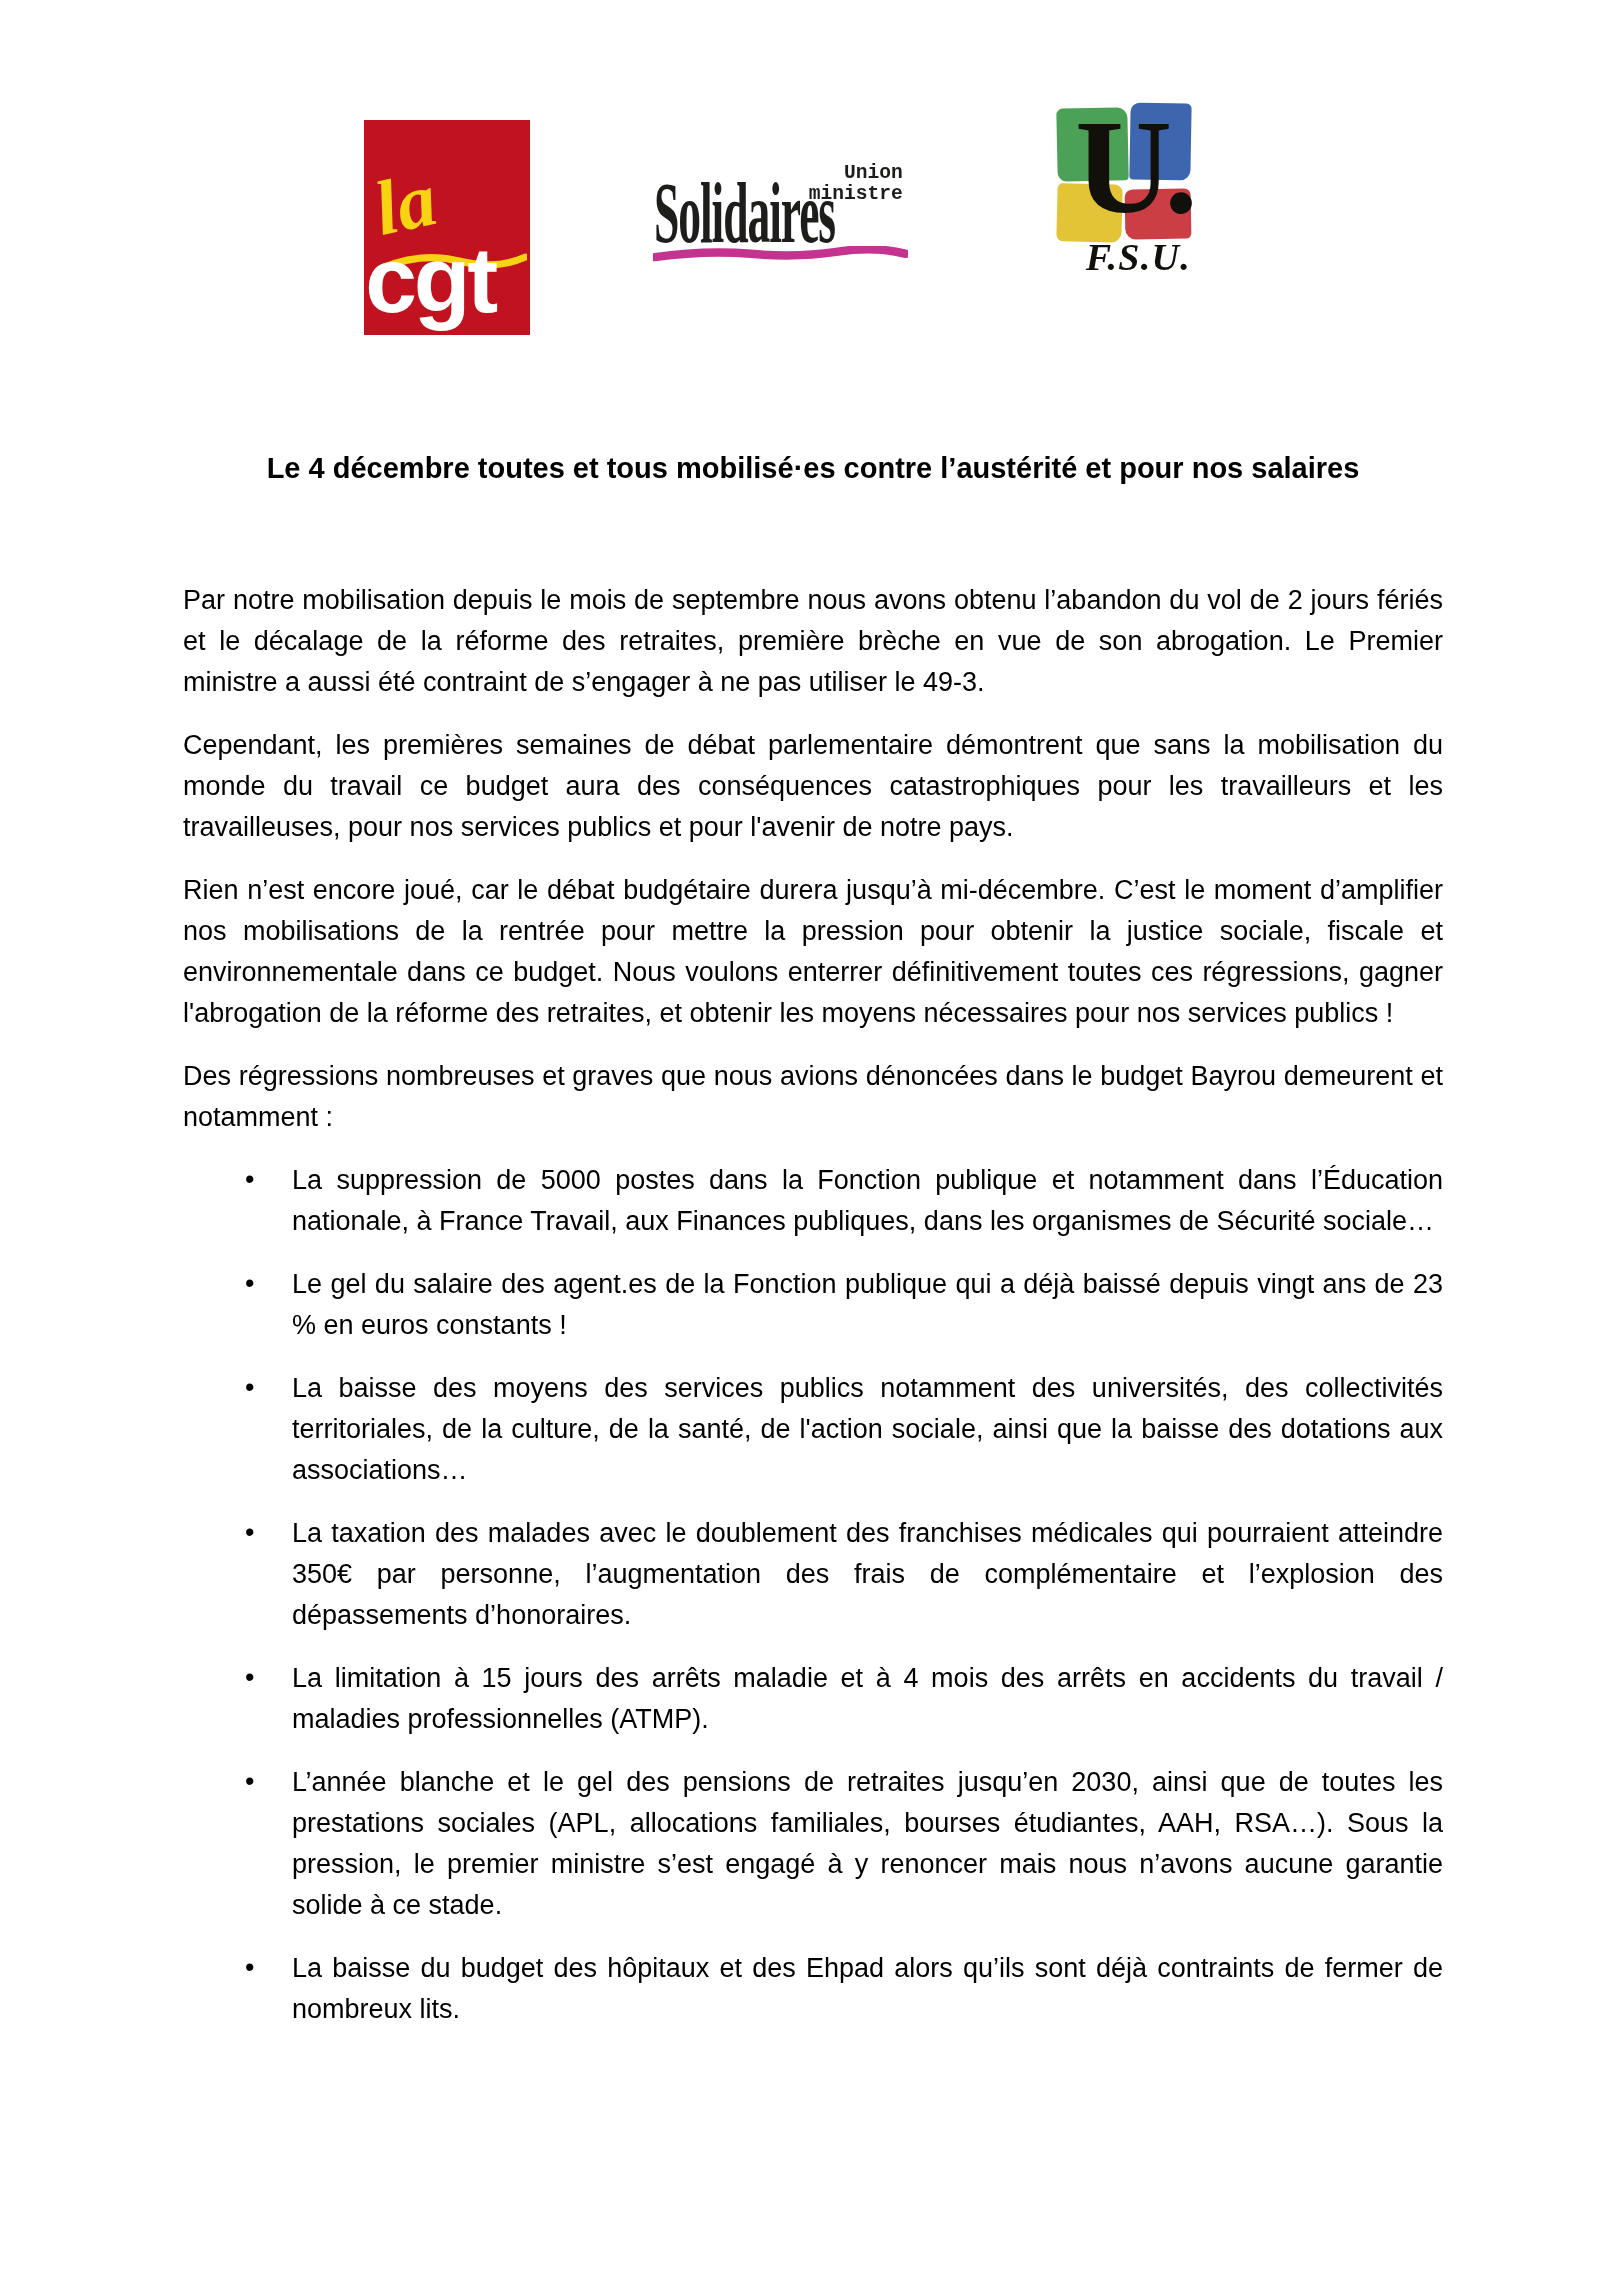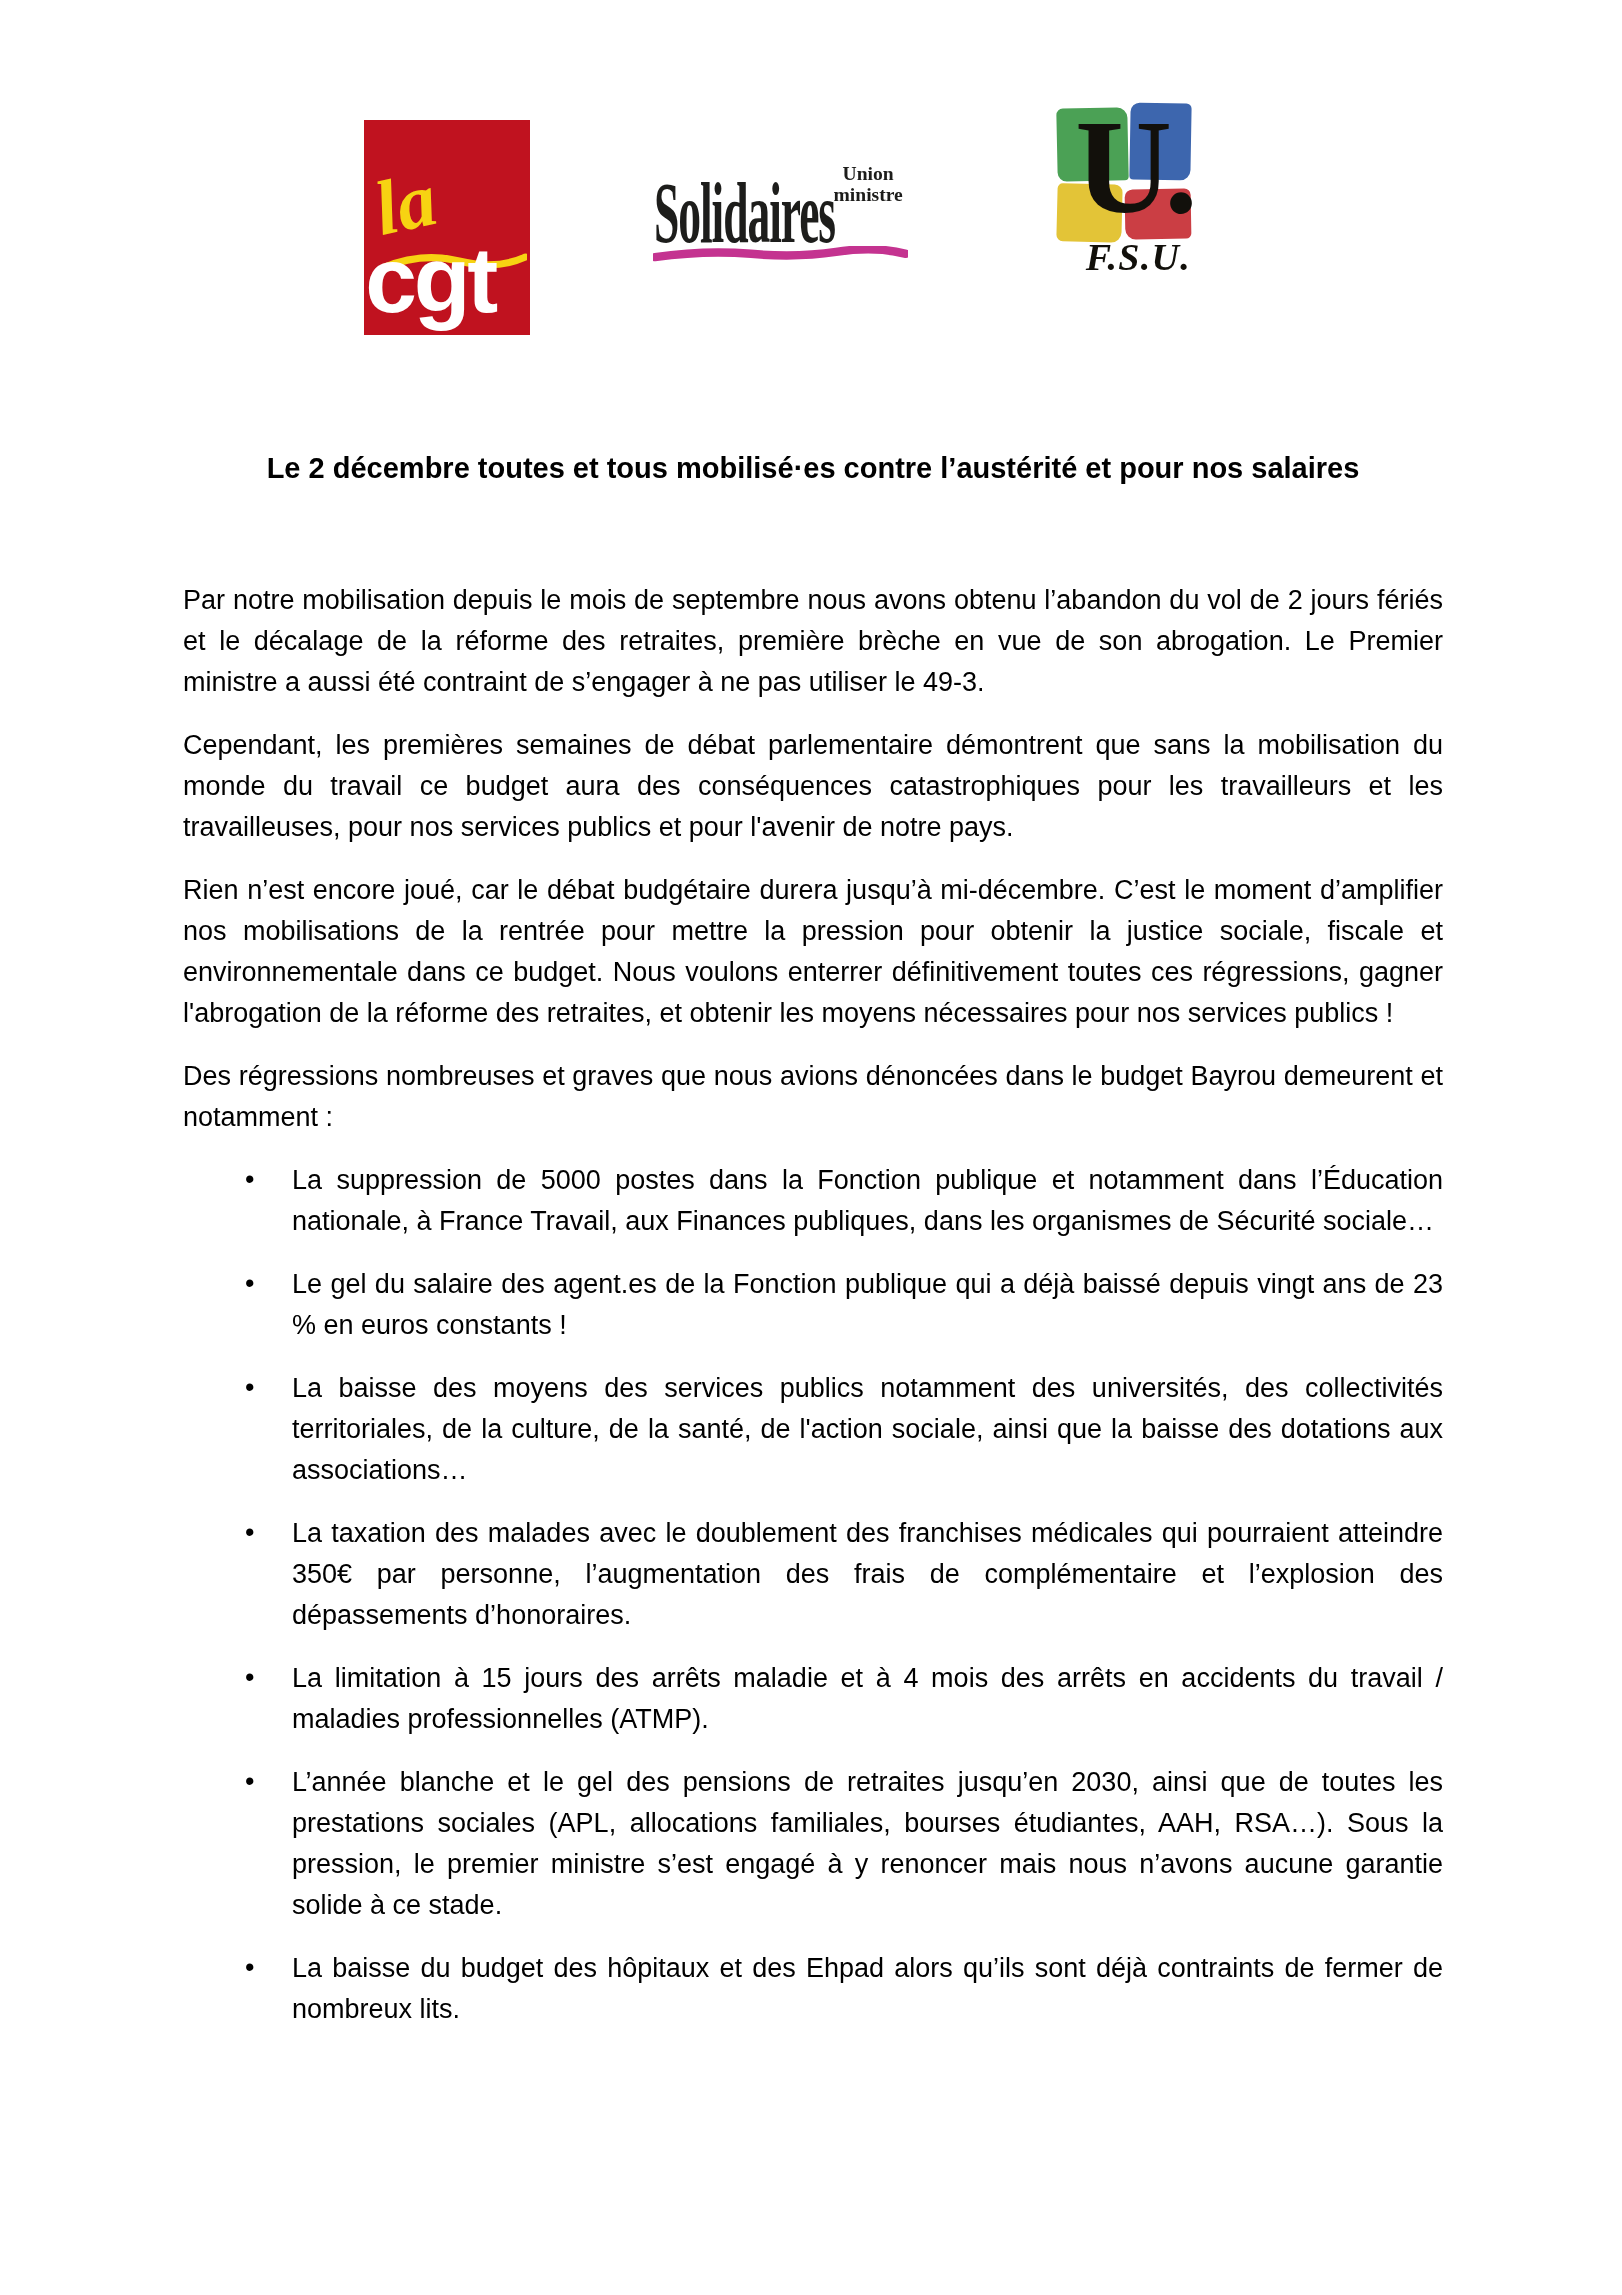--- a/index.html
+++ b/index.html
@@ -26,22 +26,22 @@
   .cgt-swash { position:absolute; left:18.3px; top:128px; }
   .cgt-text {
     position:absolute; left:1.3px; top:114px;
     font-weight:bold; font-size:93px; line-height:1; letter-spacing:-3.3px;
     color:#ffffff; white-space:nowrap;
   }
 
   
   .sol-logo { position:absolute; left:471px; top:61px; width:254px; height:95px; }
   .sol-tagline {
-    position:absolute; right:5.2px; top:-2.6px; text-align:center;
-    font-family:Liberation Serif, serif;
+    position:absolute; right:5.2px; top:-2.6px; text-align:right;
+    font-family:Liberation Mono, monospace;
     font-weight:bold; font-size:19.6px; line-height:21px; color:#1d1d1b;
   }
   .sol-name {
     position:absolute; left:0; top:3.9px;
     font-family:"Liberation Serif","DejaVu Serif",serif;
     font-weight:bold; font-size:86px; line-height:1; letter-spacing:-2px;
     color:#1d1d1b; white-space:nowrap;
     transform:scaleX(0.53); transform-origin:left top;
   }
   .sol-underline { position:absolute; left:-1.3px; top:80px; }
@@ -119,21 +119,21 @@
           <div class="fsu-quad blue"></div>
           <div class="fsu-quad yellow"></div>
           <div class="fsu-quad red"></div>
         </div>
         <div class="fsu-monogram">U.</div>
         <div class="fsu-caption">F.S.U.</div>
       </div>
 
     </div>
 
-    <h1 class="doc-title">Le 2 décembre toutes et tous mobilisé·es contre l’austérité et pour nos salaires</h1>
+    <h1 class="doc-title">Le 4 décembre toutes et tous mobilisé·es contre l’austérité et pour nos salaires</h1>
 
     <div class="body-text">
       <p>Par notre mobilisation depuis le mois de septembre nous avons obtenu l’abandon du vol de 2 jours fériés et le décalage de la réforme des retraites, première brèche en vue de son abrogation. Le Premier ministre a aussi été contraint de s’engager à ne pas utiliser le 49-3.</p>
       <p>Cependant, les premières semaines de débat parlementaire démontrent que sans la mobilisation du monde du travail ce budget aura des conséquences catastrophiques pour les travailleurs et les travailleuses, pour nos services publics et pour l'avenir de notre pays.</p>
       <p>Rien n’est encore joué, car le débat budgétaire durera jusqu’à mi-décembre. C’est le moment d’amplifier nos mobilisations de la rentrée pour mettre la pression pour obtenir la justice sociale, fiscale et environnementale dans ce budget. Nous voulons enterrer définitivement toutes ces régressions, gagner l'abrogation de la réforme des retraites, et obtenir les moyens nécessaires pour nos services publics !</p>
       <p>Des régressions nombreuses et graves que nous avions dénoncées dans le budget Bayrou demeurent et notamment :</p>
 
       <ul class="bullets">
         <li>
           <span class="dot">•</span>

